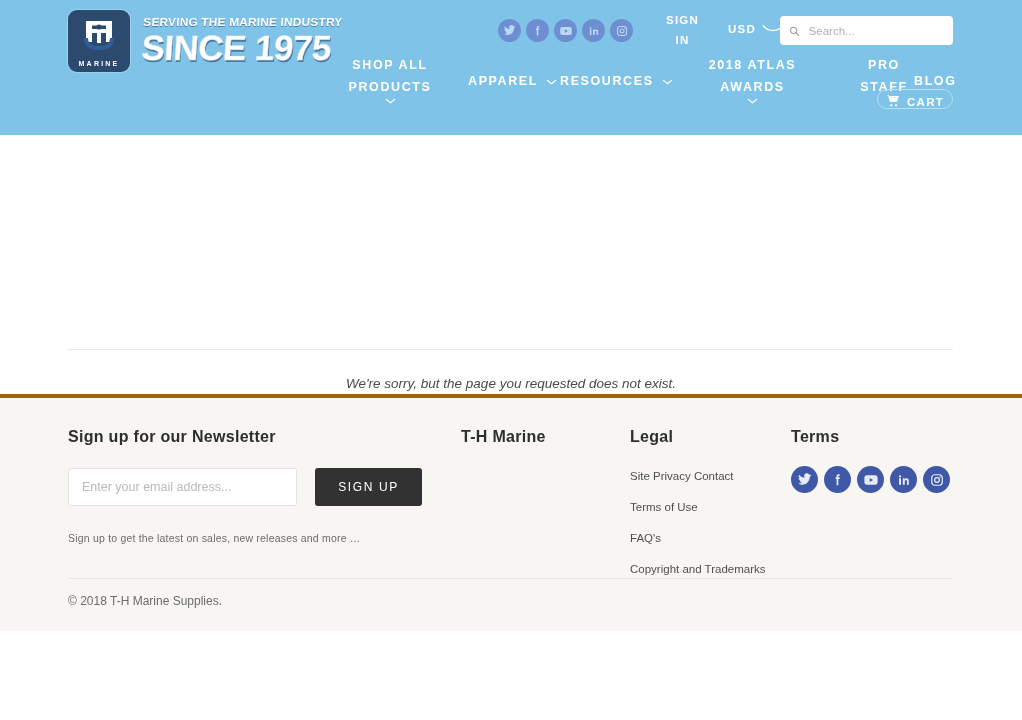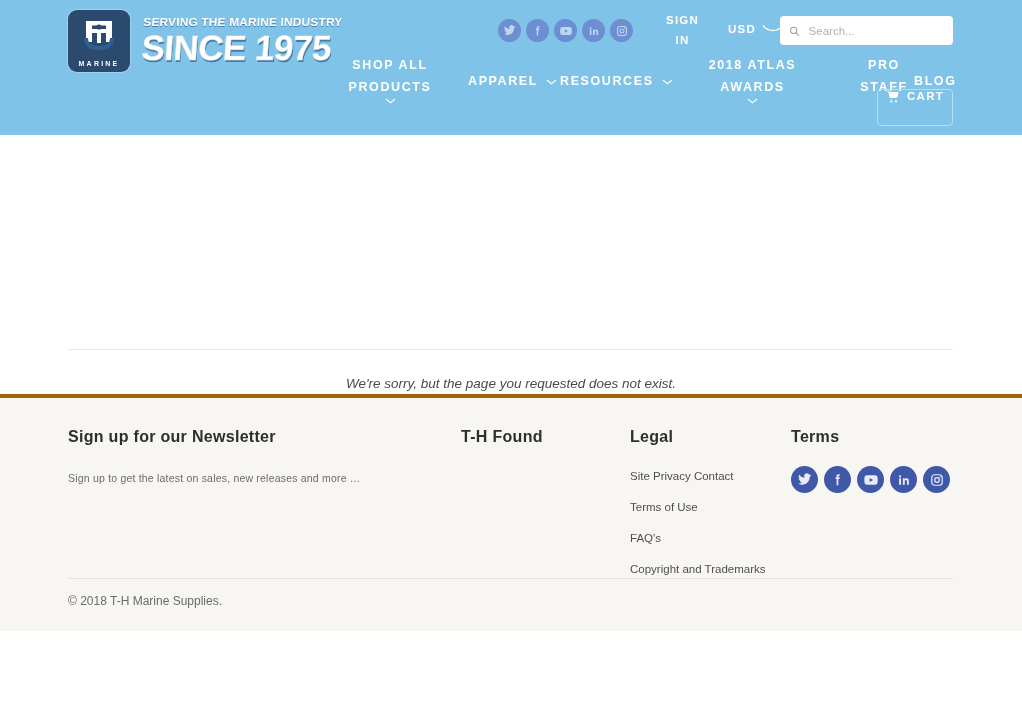--- a/index.html
+++ b/index.html
@@ -120,23 +120,23 @@
     text-align:center;
   }
   .nav-item .cr { display:block; line-height:0; }
   .caret {
     display:inline-block;
     width:11px; height:6px;
   }
 
   .cart-btn {
     position:absolute; left:877px; top:89px;
-    width:76px; height:37px;
-    border:1px solid #b8dcf2; border-radius:4px;
-    display:flex; align-items:flex-start; justify-content:center; gap:7px;
+    width:76px; height:20px;
+    border:1px solid #b8dcf2; border-radius:12px;
+    display:flex; align-items:flex-end; justify-content:center; gap:7px;
     color:#ffffff; font-size:11.5px; letter-spacing:1.3px; font-weight:bold;
     cursor:pointer;
   }
 
   
   .main { position:relative; width:1022px; height:259px; background:#fff; }
   .page-title {
     position:absolute; left:66px; top:152px;
     font-size:40px; font-weight:bold; letter-spacing:2.5px;
     color:#3973c4;
@@ -379,25 +379,29 @@
         <line x1="16" y1="16" x2="22" y2="22" stroke-linecap="round"></line>
     </svg>
     <input type="text" placeholder="Search..." style="">
   </div>
 </div>
 
 <div class="footer">
 
   <div class="news">
     <div class="ft-h">Sign up for our Newsletter</div>
+    <div class="news-row">
+      <input class="news-input" type="text" placeholder="Enter your email address..." style="">
+      <button class="signup-btn">SIGN UP</button>
+    </div>
     <div class="news-note">Sign up to get the latest on sales, new releases and more …</div>
   </div>
 
   <div class="ft-col" id="col-thm">
-    <div class="ft-h">T-H Found</div>
+    <div class="ft-h">T-H Marine</div>
   </div>
 
   <div class="ft-col" id="col-legal">
     <div class="ft-h">Legal</div>
     <ul>
       <li><a>Site Privacy Contact</a></li>
       <li><a>Terms of Use</a></li>
       <li><a>FAQ's</a></li>
       <li><a>Copyright and Trademarks</a></li>
     </ul>

